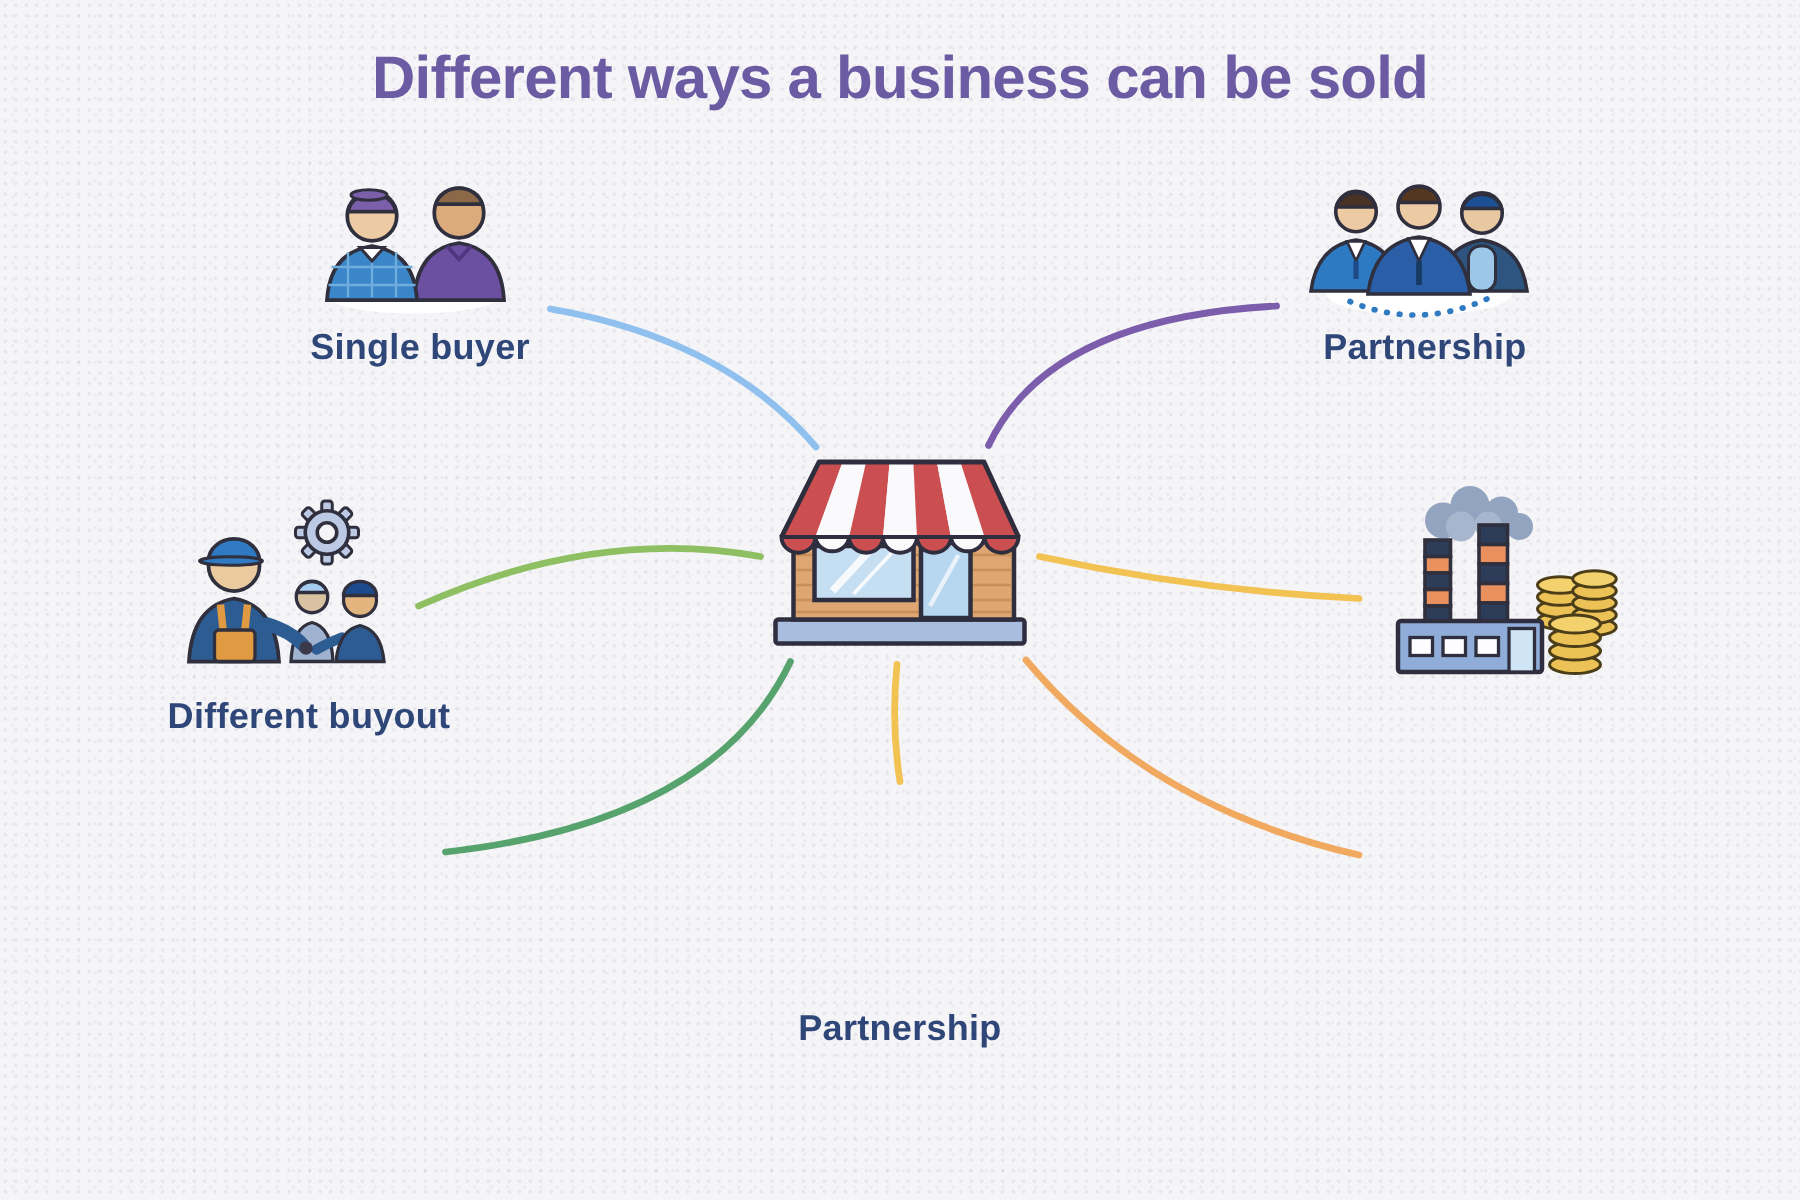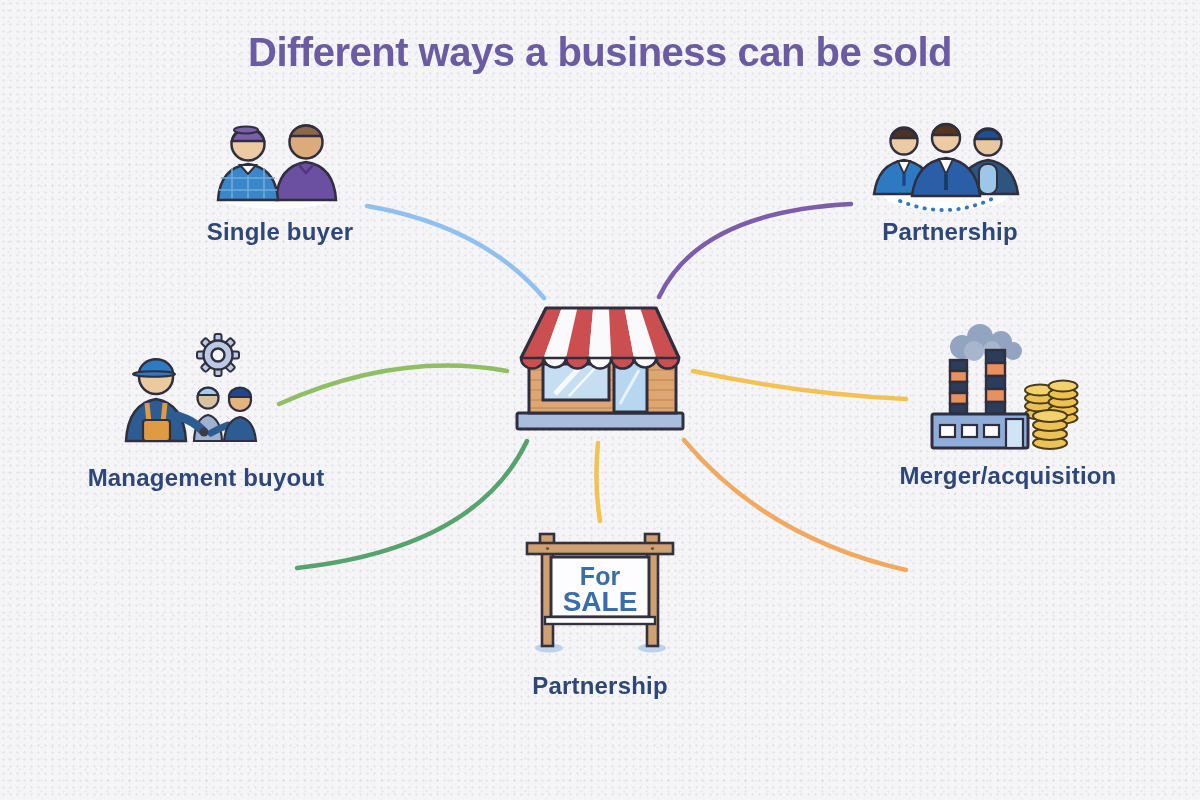--- a/index.html
+++ b/index.html
@@ -192,21 +192,21 @@
       <rect x="35" y="92" width="27" height="21" rx="3" fill="#e09a42" stroke="#2f2f3e" stroke-width="2.2"></rect>
       <path d="M70,88 Q86,93 94,102" stroke="#2c5c91" stroke-width="9" stroke-linecap="round" fill="none"></path>
       <circle cx="96" cy="104" r="4.5" fill="#3a3a4a"></circle>
       <g stroke="#2f2f3e" stroke-width="2.5">
         <circle cx="48" cy="49" r="17" fill="#ecca9f"></circle>
         <path d="M31,46 a16.8,14.5 0 0 1 34,0 z" fill="#2f7ac2"></path>
         <ellipse cx="46" cy="46" rx="21" ry="2.8" fill="#2f7ac2" stroke-width="2"></ellipse>
       </g>
     </svg>
   </div>
-  <div class="label" style="left:26px;top:464px;width:360px;">Management buyout</div>
+  <div class="label" style="left:26px;top:464px;width:360px;">Different buyout</div>
 
   <div class="node" style="left:922px;top:322px;">
     <svg width="160" height="132" viewBox="0 0 160 132">
 
       <g fill="#93a4c0">
         <circle cx="40" cy="25" r="12"></circle>
           <circle cx="58" cy="15" r="13"></circle>
         <circle cx="79" cy="20" r="11"></circle>
           <circle cx="91" cy="29" r="9"></circle>
         <circle cx="52" cy="29" r="10" fill="#a8b6cd"></circle>
@@ -253,36 +253,16 @@
       <rect x="84" y="97" width="17" height="29" fill="#cfe4f5" stroke="#2e2e3e" stroke-width="2.2"></rect>
 
       <g stroke="#4a3d18" stroke-width="2">
         <ellipse cx="128" cy="121" rx="17" ry="6" fill="#ecc155"></ellipse>
         <ellipse cx="128" cy="112" rx="17" ry="6" fill="#ecc155"></ellipse>
         <ellipse cx="128" cy="103" rx="17" ry="6" fill="#ecc155"></ellipse>
         <ellipse cx="128" cy="94" rx="17" ry="6" fill="#f3d26e"></ellipse>
       </g>
     </svg>
   </div>
-  <div class="label" style="left:828px;top:462px;width:360px;">Merger/acquisition</div>
-
-  <div class="node" style="left:525px;top:527px;">
-    <svg width="150" height="130" viewBox="0 0 150 130">
-      <ellipse cx="24" cy="121" rx="14" ry="4.5" fill="#bdd3ec"></ellipse>
-      <ellipse cx="127" cy="121" rx="14" ry="4.5" fill="#bdd3ec"></ellipse>
-      <g fill="#cfa071" stroke="#32323f" stroke-width="2.6">
-        <rect x="15" y="7" width="14" height="13"></rect>
-        <rect x="120" y="7" width="14" height="13"></rect>
-        <rect x="17" y="20" width="11" height="99"></rect>
-        <rect x="122" y="20" width="11" height="99"></rect>
-        <rect x="2" y="16" width="146" height="11"></rect>
-      </g>
-      <circle cx="22.5" cy="21.5" r="1.6" fill="#6a5036"></circle>
-      <circle cx="127.5" cy="21.5" r="1.6" fill="#6a5036"></circle>
-      <rect x="26" y="30" width="98" height="60" fill="#fdfdff" stroke="#32323f" stroke-width="3"></rect>
-      <rect x="20" y="90" width="110" height="7" fill="#fdfdff" stroke="#32323f" stroke-width="2.4"></rect>
-      <text x="75" y="58" text-anchor="middle" font-size="25" font-weight="700" fill="#3a6ea8" font-family="Liberation Sans, sans-serif">For</text>
-      <text x="75" y="84" text-anchor="middle" font-size="28" font-weight="700" fill="#3a6ea8" font-family="Liberation Sans, sans-serif">SALE</text>
-    </svg>
-  </div>
+
   <div class="label" style="left:450px;top:672px;width:300px;">Partnership</div>
 
 </div>
 
 </body></html>

